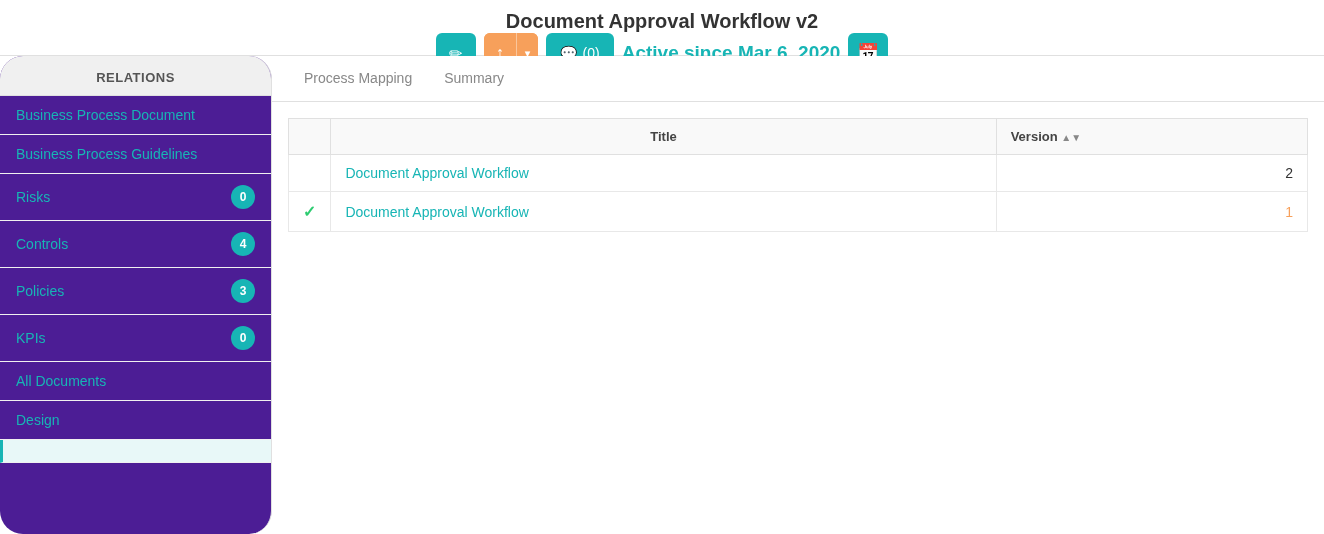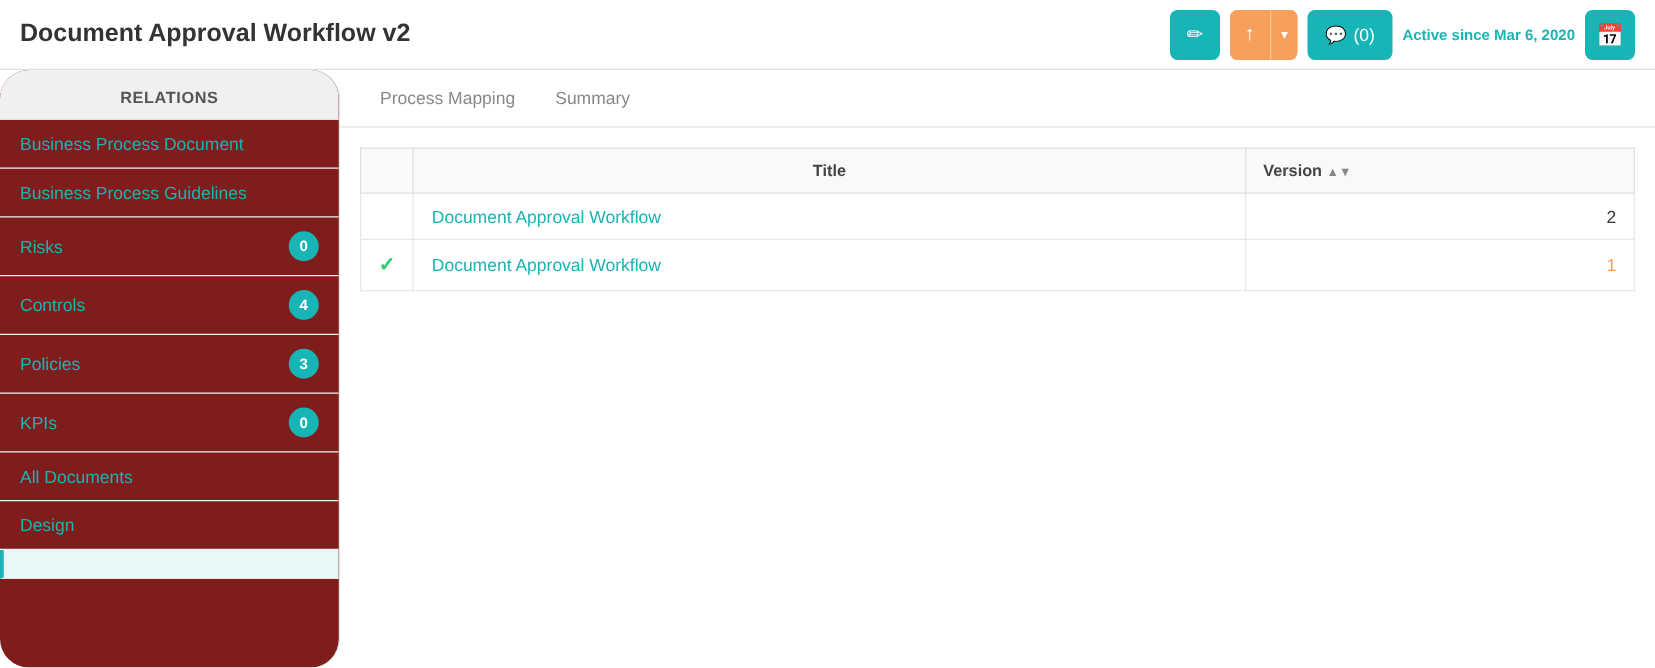--- a/index.html
+++ b/index.html
@@ -7,20 +7,21 @@
 
     
     .header {
       display: flex;
       align-items: center;
       justify-content: space-between;
       padding: 10px 16px;
       background: #fff;
       border-bottom: 1px solid #e0e0e0;
       height: 56px;
+      flex-direction: column;
     }
     .header-title {
       font-size: 20px;
       font-weight: 600;
       color: #333;
     }
     .header-actions {
       display: flex;
       align-items: center;
       gap: 8px;
@@ -80,21 +81,21 @@
       padding: 0 14px;
       cursor: pointer;
       font-size: 14px;
       display: flex;
       align-items: center;
       gap: 5px;
     }
     .status-text {
       color: #17b5b5;
       font-weight: 600;
-      font-size: 12px;
+      font-size: 19px;
       white-space: nowrap;
     }
     .btn-calendar {
       background: #17b5b5;
       color: #fff;
       width: 40px;
       height: 40px;
       border-radius: 6px;
       border: none;
       cursor: pointer;
@@ -107,21 +108,21 @@
     
     .main-layout {
       display: flex;
       height: calc(534px - 56px);
     }
 
     
     .sidebar {
       width: 272px;
       border-right: 1px solid #e0e0e0;
-      background: #7f1d1d;
+      background: #4c1d95;
       flex-shrink: 0;
       overflow-y: auto;
       border-radius: 23px;
     }
     .sidebar-header {
       text-align: center;
       padding: 14px 0 10px;
       font-weight: 700;
       font-size: 13px;
       color: #555;

